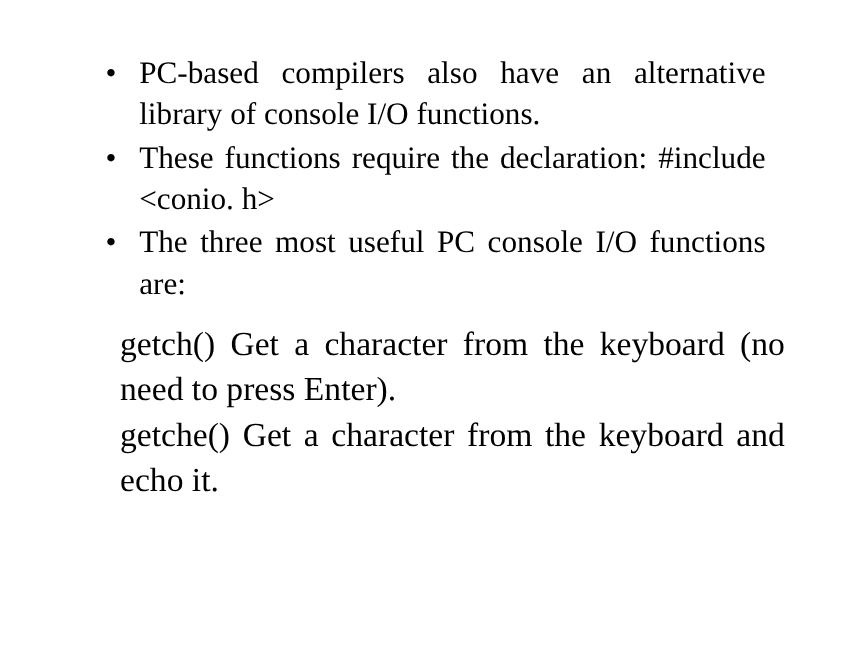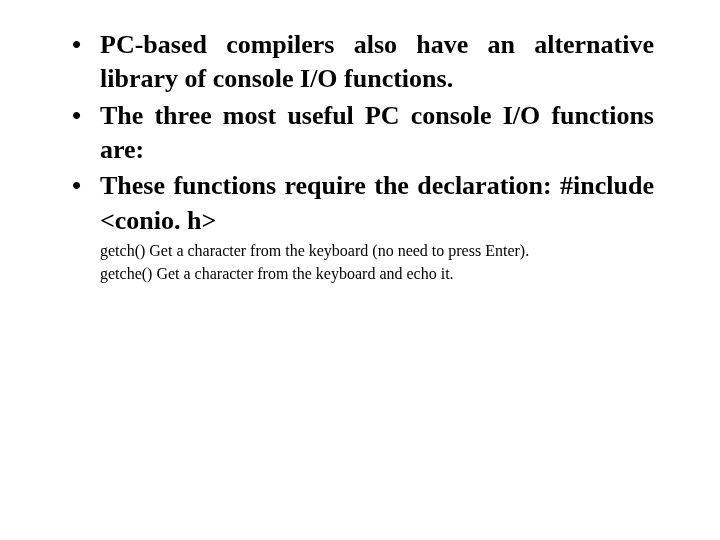--- a/index.html
+++ b/index.html
@@ -12,42 +12,41 @@
     color: #000000;
   }
   .slide {
     box-sizing: border-box;
     width: 720px;
     height: 540px;
     padding: 28px 66px 28px 66px;
   }
   ul {
     list-style: none;
-    margin: 0;
+    margin: 16px;
     padding: 0;
-    font-weight: bold;
   }
   li.bullet {
     position: relative;
     padding-left: 34px;
     font-size: 26px;
     line-height: 1.32;
     text-align: justify;
     margin: 0 0 2px 0;
   }
   li.bullet::before {
     content: "•";
     position: absolute;
     left: 6px;
     top: 0;
     font-size: 26px;
     line-height: 1.32;
   }
   .cont {
-    font-size: 16px;
+    font-size: 28px;
     line-height: 1.32;
     padding-left: 34px;
     text-align: justify;
     margin: 0 0 2px 0;
     font-family: Liberation Serif, serif;
   }
   .cont-left {
     font-size: 26px;
     line-height: 1.32;
     padding-left: 34px;
@@ -57,21 +56,21 @@
 </style>
 </head>
 <body>
 
 <div class="slide">
   <ul>
     <li class="bullet">
       <span>PC-based compilers also have an alternative library of console I/O functions.</span>
     </li>
     <li class="bullet">
-      <span>The three most useful PC console I/O functions are:</span>
+      <span>These functions require the declaration: #include &lt;conio. h&gt;</span>
     </li>
     <li class="bullet">
-      <span>These functions require the declaration: #include &lt;conio. h&gt;</span>
+      <span>The three most useful PC console I/O functions are:</span>
     </li>
   </ul>
   <div class="cont">getch() Get a character from the keyboard (no need to press Enter).</div>
   <div class="cont">getche() Get a character from the keyboard and echo it.</div>
 </div>
 
 </body></html>

